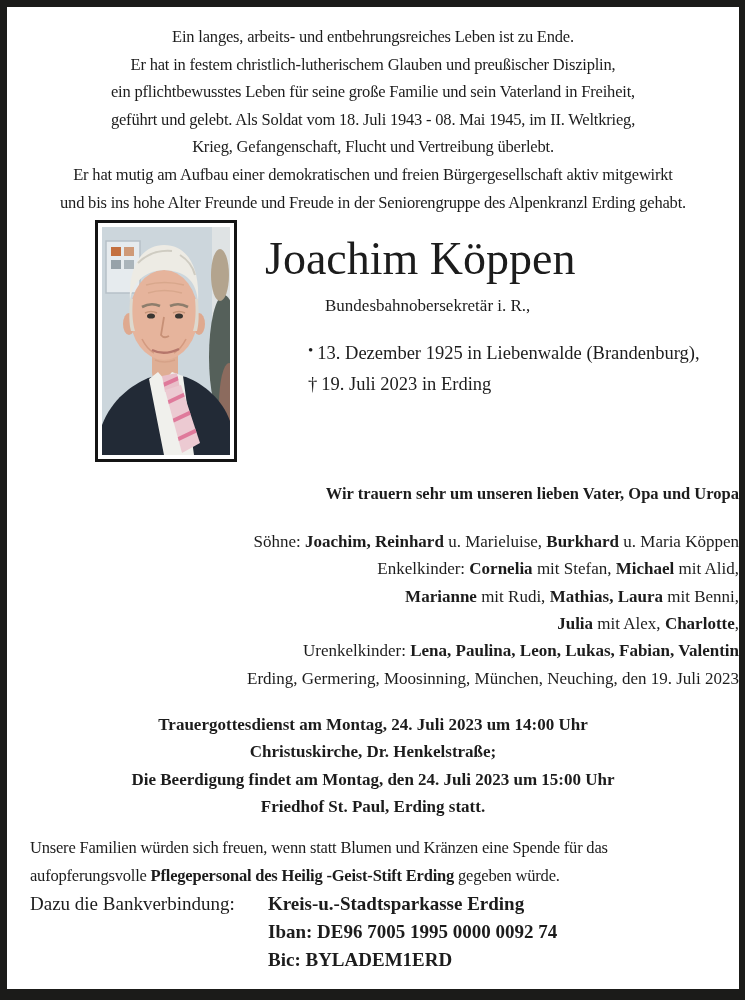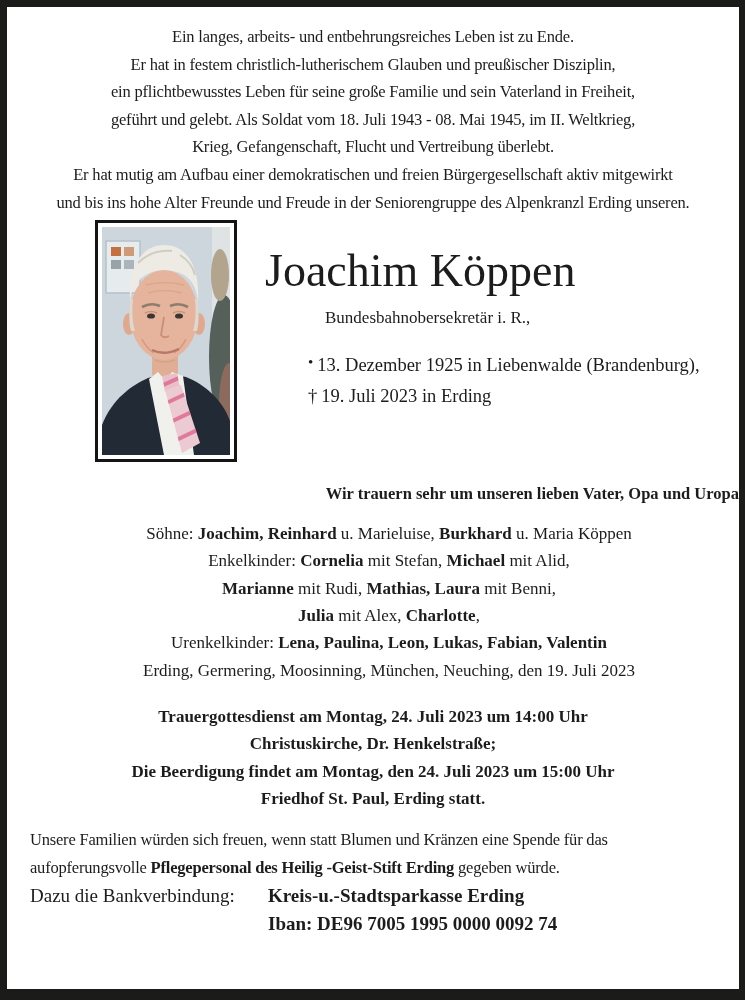--- a/index.html
+++ b/index.html
@@ -17,28 +17,28 @@
   .opening{padding-top:16px;text-align:center;font-size:16.5px;line-height:27.6px;letter-spacing:-0.2px;}
   .opening div{white-space:nowrap;}
   .middle{display:flex;margin-top:2px;}
   .photo-frame{
     flex:none;margin-left:88px;margin-top:2px;
     width:128px;height:228px;
     border:3px solid #141414;padding:4px;background:#ffffff;
   }
   .photo-frame svg{display:block;width:128px;height:228px;}
   .info{flex:1;padding-left:28px;padding-top:16px;}
-  .name{margin:12px 0 0 0;font-size:46px;font-weight:400;line-height:50px;white-space:nowrap;}
+  .name{margin:0 0 0 0;font-size:46px;font-weight:400;line-height:50px;white-space:nowrap;}
   .subtitle{margin:12px 0 0 60px;font-size:17px;}
   .dates{margin:22px 0 0 3px;font-size:18.5px;line-height:30px;}
   .date-line{white-space:nowrap;margin-left:40px;}
   .sym-born{display:inline-block;font-size:15px;position:relative;top:-4px;margin-right:4px;}
   .sym-death{display:inline-block;margin-right:4px;}
   .mourn{margin-top:22px;text-align:right;font-weight:bold;font-size:16.5px;line-height:20px;}
-  .family{margin-top:16px;text-align:center;font-size:17px;line-height:27.3px;padding-left:32px;}
+  .family{margin-top:24px;text-align:right;font-size:17px;line-height:27.3px;padding-left:32px;}
   .family div{white-space:nowrap;}
   .service{margin-top:19px;text-align:center;font-weight:bold;font-size:17px;line-height:27.5px;}
   .service div{white-space:nowrap;}
   .closing{margin-top:13px;padding-left:23px;font-size:16.5px;line-height:28px;letter-spacing:-0.2px;}
   .closing div{white-space:nowrap;}
   .bank-row{display:flex;padding-left:23px;font-size:19px;line-height:28px;}
   .bank-label{width:238px;flex:none;}
   .bank-lines{font-weight:bold;}
   .bank-lines div{white-space:nowrap;}
   .b{font-weight:bold;}
@@ -48,21 +48,21 @@
 
 <div class="page">
 
   <div class="opening">
       <div>Ein langes, arbeits- und entbehrungsreiches Leben ist zu Ende.</div>
       <div>Er hat in festem christlich-lutherischem Glauben und preußischer Disziplin,</div>
       <div>ein pflichtbewusstes Leben für seine große Familie und sein Vaterland in Freiheit,</div>
       <div>geführt und gelebt. Als Soldat vom 18. Juli 1943 - 08. Mai 1945, im II. Weltkrieg,</div>
       <div>Krieg, Gefangenschaft, Flucht und Vertreibung überlebt.</div>
       <div>Er hat mutig am Aufbau einer demokratischen und freien Bürgergesellschaft aktiv mitgewirkt</div>
-      <div>und bis ins hohe Alter Freunde und Freude in der Seniorengruppe des Alpenkranzl Erding unseren.</div>
+      <div>und bis ins hohe Alter Freunde und Freude in der Seniorengruppe des Alpenkranzl Erding gehabt.</div>
     </div>
 
   <div class="middle">
     <div class="photo-frame">
       <svg viewBox="0 0 128 228" role="img" aria-label="Porträtfoto: älterer Herr mit weißem Haar, dunkler Anzug, weißes Hemd, rosa gestreifte Krawatte">
         <rect x="0" y="0" width="128" height="228" fill="#ccd6dc"></rect>
         <rect x="110" y="0" width="18" height="228" fill="#dfe3e4"></rect>
         <rect x="4" y="14" width="34" height="52" fill="#e6ebee" stroke="#b6c1c8" stroke-width="1.5"></rect>
         <rect x="9" y="20" width="10" height="9" fill="#c4703f"></rect>
         <rect x="22" y="20" width="10" height="9" fill="#cf9a78"></rect>
@@ -151,16 +151,17 @@
   <div class="closing">
       <div><span>Unsere Familien würden sich freuen, wenn statt Blumen und Kränzen eine Spende für das</span></div>
       <div><span>aufopferungsvolle </span><span class="b">Pflegepersonal des Heilig -Geist-Stift Erding</span><span> gegeben würde.</span></div>
     </div>
 
   <div class="bank-row">
     <div class="bank-label">Dazu die Bankverbindung:</div>
     <div class="bank-lines">
         <div>Kreis-u.-Stadtsparkasse Erding</div>
         <div>Iban: DE96 7005 1995 0000 0092 74</div>
+        <div>Bic: BYLADEM1ERD</div>
       </div>
   </div>
 
 </div>
 
 </body></html>

